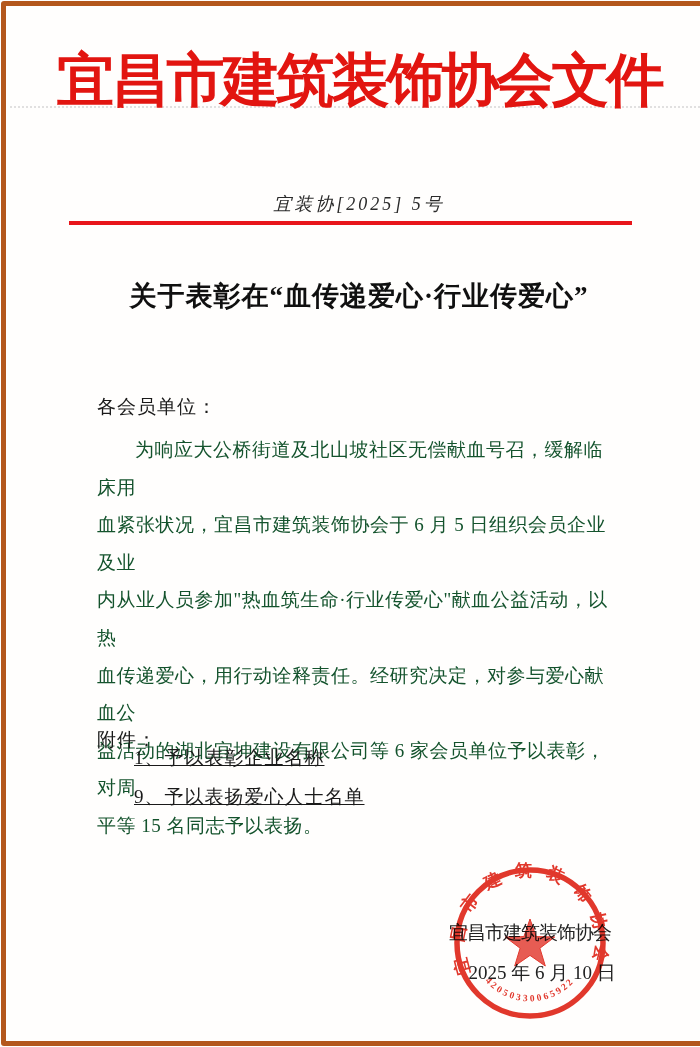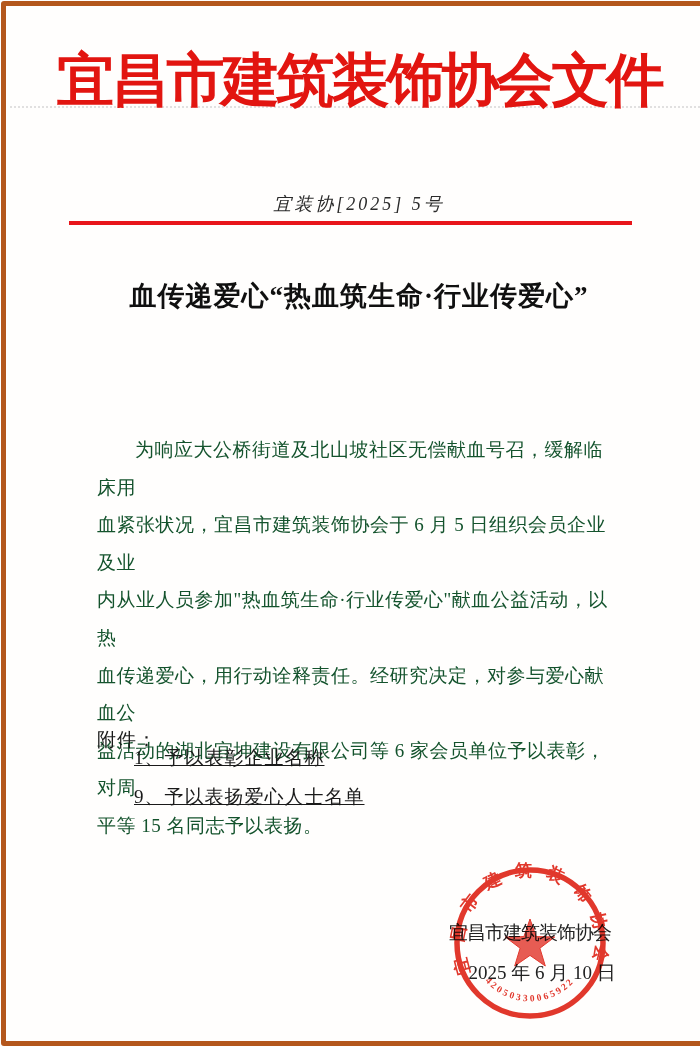--- a/index.html
+++ b/index.html
@@ -75,22 +75,23 @@
   <div class="frame"></div>
 
   <div class="artifact-line"></div>
 
   <h1 class="org-title">宜昌市建筑装饰协会文件</h1>
 
   <div class="doc-number">宜装协[2025] 5号</div>
 
   <div class="red-line"></div>
 
-  <h2 class="doc-title"><span>血传递爱心“热血筑生命·行业传爱心”</span><br></h2>
+  <h2 class="doc-title"><span>关于表彰在“血传递爱心·行业传爱心”</span><br></h2>
 
+  <div class="salutation">各会员单位：</div>
 
   <div class="paragraph">为响应大公桥街道及北山坡社区无偿献血号召，缓解临床用
 血紧张状况，宜昌市建筑装饰协会于 6 月 5 日组织会员企业及业
 内从业人员参加"热血筑生命·行业传爱心"献血公益活动，以热
 血传递爱心，用行动诠释责任。经研究决定，对参与爱心献血公
 益活动的湖北宜坤建设有限公司等 6 家会员单位予以表彰，对周
 平等 15 名同志予以表扬。</div>
 
   <div class="attach-label">附件：</div>
 

